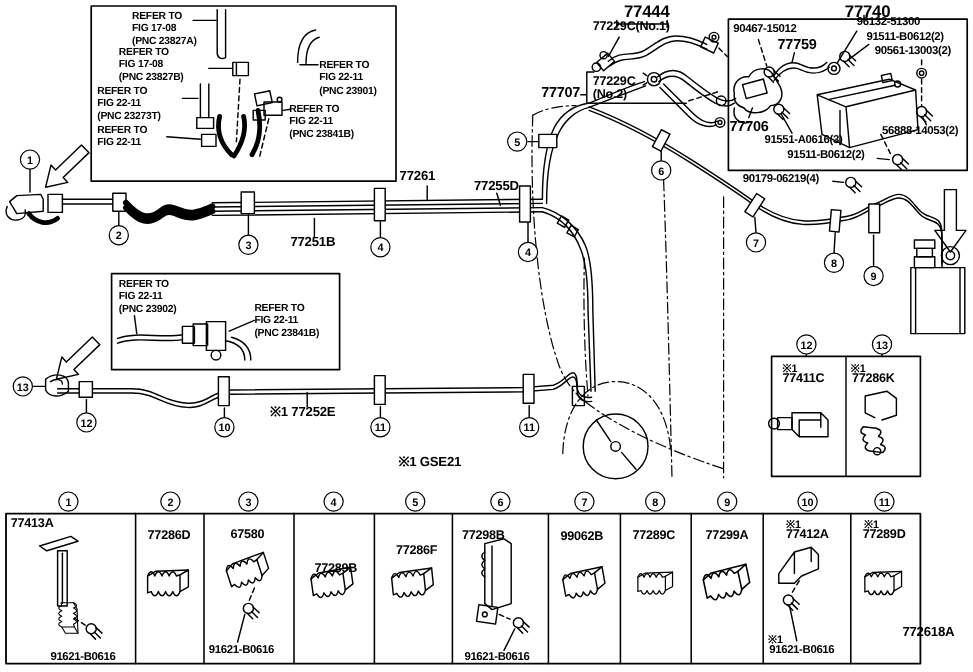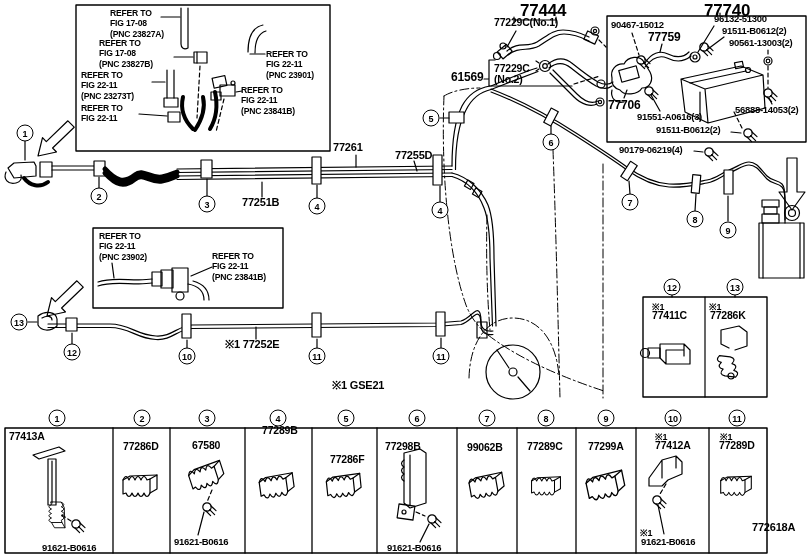--- a/index.html
+++ b/index.html
@@ -1,21 +1,21 @@
 <!DOCTYPE html>
 <html><head>
 <meta charset="utf-8">
 <style>
   html,body{margin:0;padding:0;background:#e8e8e8;}
   .stage{position:relative;width:811px;height:560px;background:#ffffff;overflow:hidden;
          font-family:"Liberation Sans",sans-serif;color:#000;}
   .stage svg{position:absolute;left:0;top:0;}
   .lbl{position:absolute;font-weight:700;font-size:11px;line-height:1.08;color:#000;
        letter-spacing:-0.2px;white-space:pre-line;}
-  .s12{font-size:17px;}
+  .s12{font-size:14px;}
   .s11{font-size:12px;}
   .s10{font-size:10.5px;}
   .s9{font-size:9.5px;letter-spacing:-0.3px;}
   .ref{position:absolute;font-weight:700;font-size:8.6px;line-height:1.22;letter-spacing:-0.2px;
        white-space:pre-line;color:#000;}
   .co{position:absolute;width:17px;height:17px;box-sizing:border-box;border:1.5px solid #000;
       border-radius:50%;background:#fff;display:flex;align-items:center;justify-content:center;
       font-weight:700;font-size:9px;transform:translate(-50%,-50%);}
   .note{position:absolute;font-weight:700;font-size:9px;}
 </style>
@@ -323,21 +323,21 @@
 FIG 22-11
 (PNC 23902)</div>
 <div class="ref" style="left:212px;top:251px">REFER TO
 FIG 22-11
 (PNC 23841B)</div>
 
 <div class="lbl s12" style="left:520px;top:2px">77444</div>
 <div class="lbl s10" style="left:494px;top:17px">77229C(No.1)</div>
 <div class="lbl s10" style="left:494px;top:63px">77229C
 (No.2)</div>
-<div class="lbl s11" style="left:451px;top:71px">61569</div>
+<div class="lbl s11" style="left:451px;top:71px">77707</div>
 <div class="lbl s12" style="left:704px;top:2px">77740</div>
 <div class="lbl s9" style="left:611px;top:20px">90467-15012</div>
 <div class="lbl s9" style="left:714px;top:14px">96132-51300</div>
 <div class="lbl s9" style="left:722px;top:26px">91511-B0612(2)</div>
 <div class="lbl s9" style="left:729px;top:38px">90561-13003(2)</div>
 <div class="lbl s11" style="left:648px;top:31px">77759</div>
 <div class="lbl s11" style="left:608px;top:99px">77706</div>
 <div class="lbl s9" style="left:637px;top:112px">91551-A0616(3)</div>
 <div class="lbl s9" style="left:656px;top:125px">91511-B0612(2)</div>
 <div class="lbl s9" style="left:735px;top:105px">56888-14053(2)</div>
@@ -382,21 +382,21 @@
 <div class="co" style="left:546px;top:418px">8</div>
 <div class="co" style="left:606px;top:418px">9</div>
 <div class="co" style="left:673px;top:418px">10</div>
 <div class="co" style="left:737px;top:418px">11</div>
 
 <div class="lbl s10" style="left:9px;top:431px">77413A</div>
 <div class="lbl s9" style="left:42px;top:543px">91621-B0616</div>
 <div class="lbl s10" style="left:123px;top:441px">77286D</div>
 <div class="lbl s10" style="left:192px;top:440px">67580</div>
 <div class="lbl s9" style="left:174px;top:537px">91621-B0616</div>
-<div class="lbl s10" style="left:262px;top:425px">77289B</div>
+<div class="lbl s10" style="left:262px;top:469px">77289B</div>
 <div class="lbl s10" style="left:330px;top:454px">77286F</div>
 <div class="lbl s10" style="left:385px;top:441px">77298B</div>
 <div class="lbl s9" style="left:387px;top:543px">91621-B0616</div>
 <div class="lbl s10" style="left:467px;top:442px">99062B</div>
 <div class="lbl s10" style="left:527px;top:441px">77289C</div>
 <div class="lbl s10" style="left:588px;top:441px">77299A</div>
 <div class="note" style="left:655px;top:430px">※1</div>
 <div class="lbl s10" style="left:655px;top:440px">77412A</div>
 <div class="note" style="left:640px;top:526px">※1</div>
 <div class="lbl s9" style="left:641px;top:537px">91621-B0616</div>

